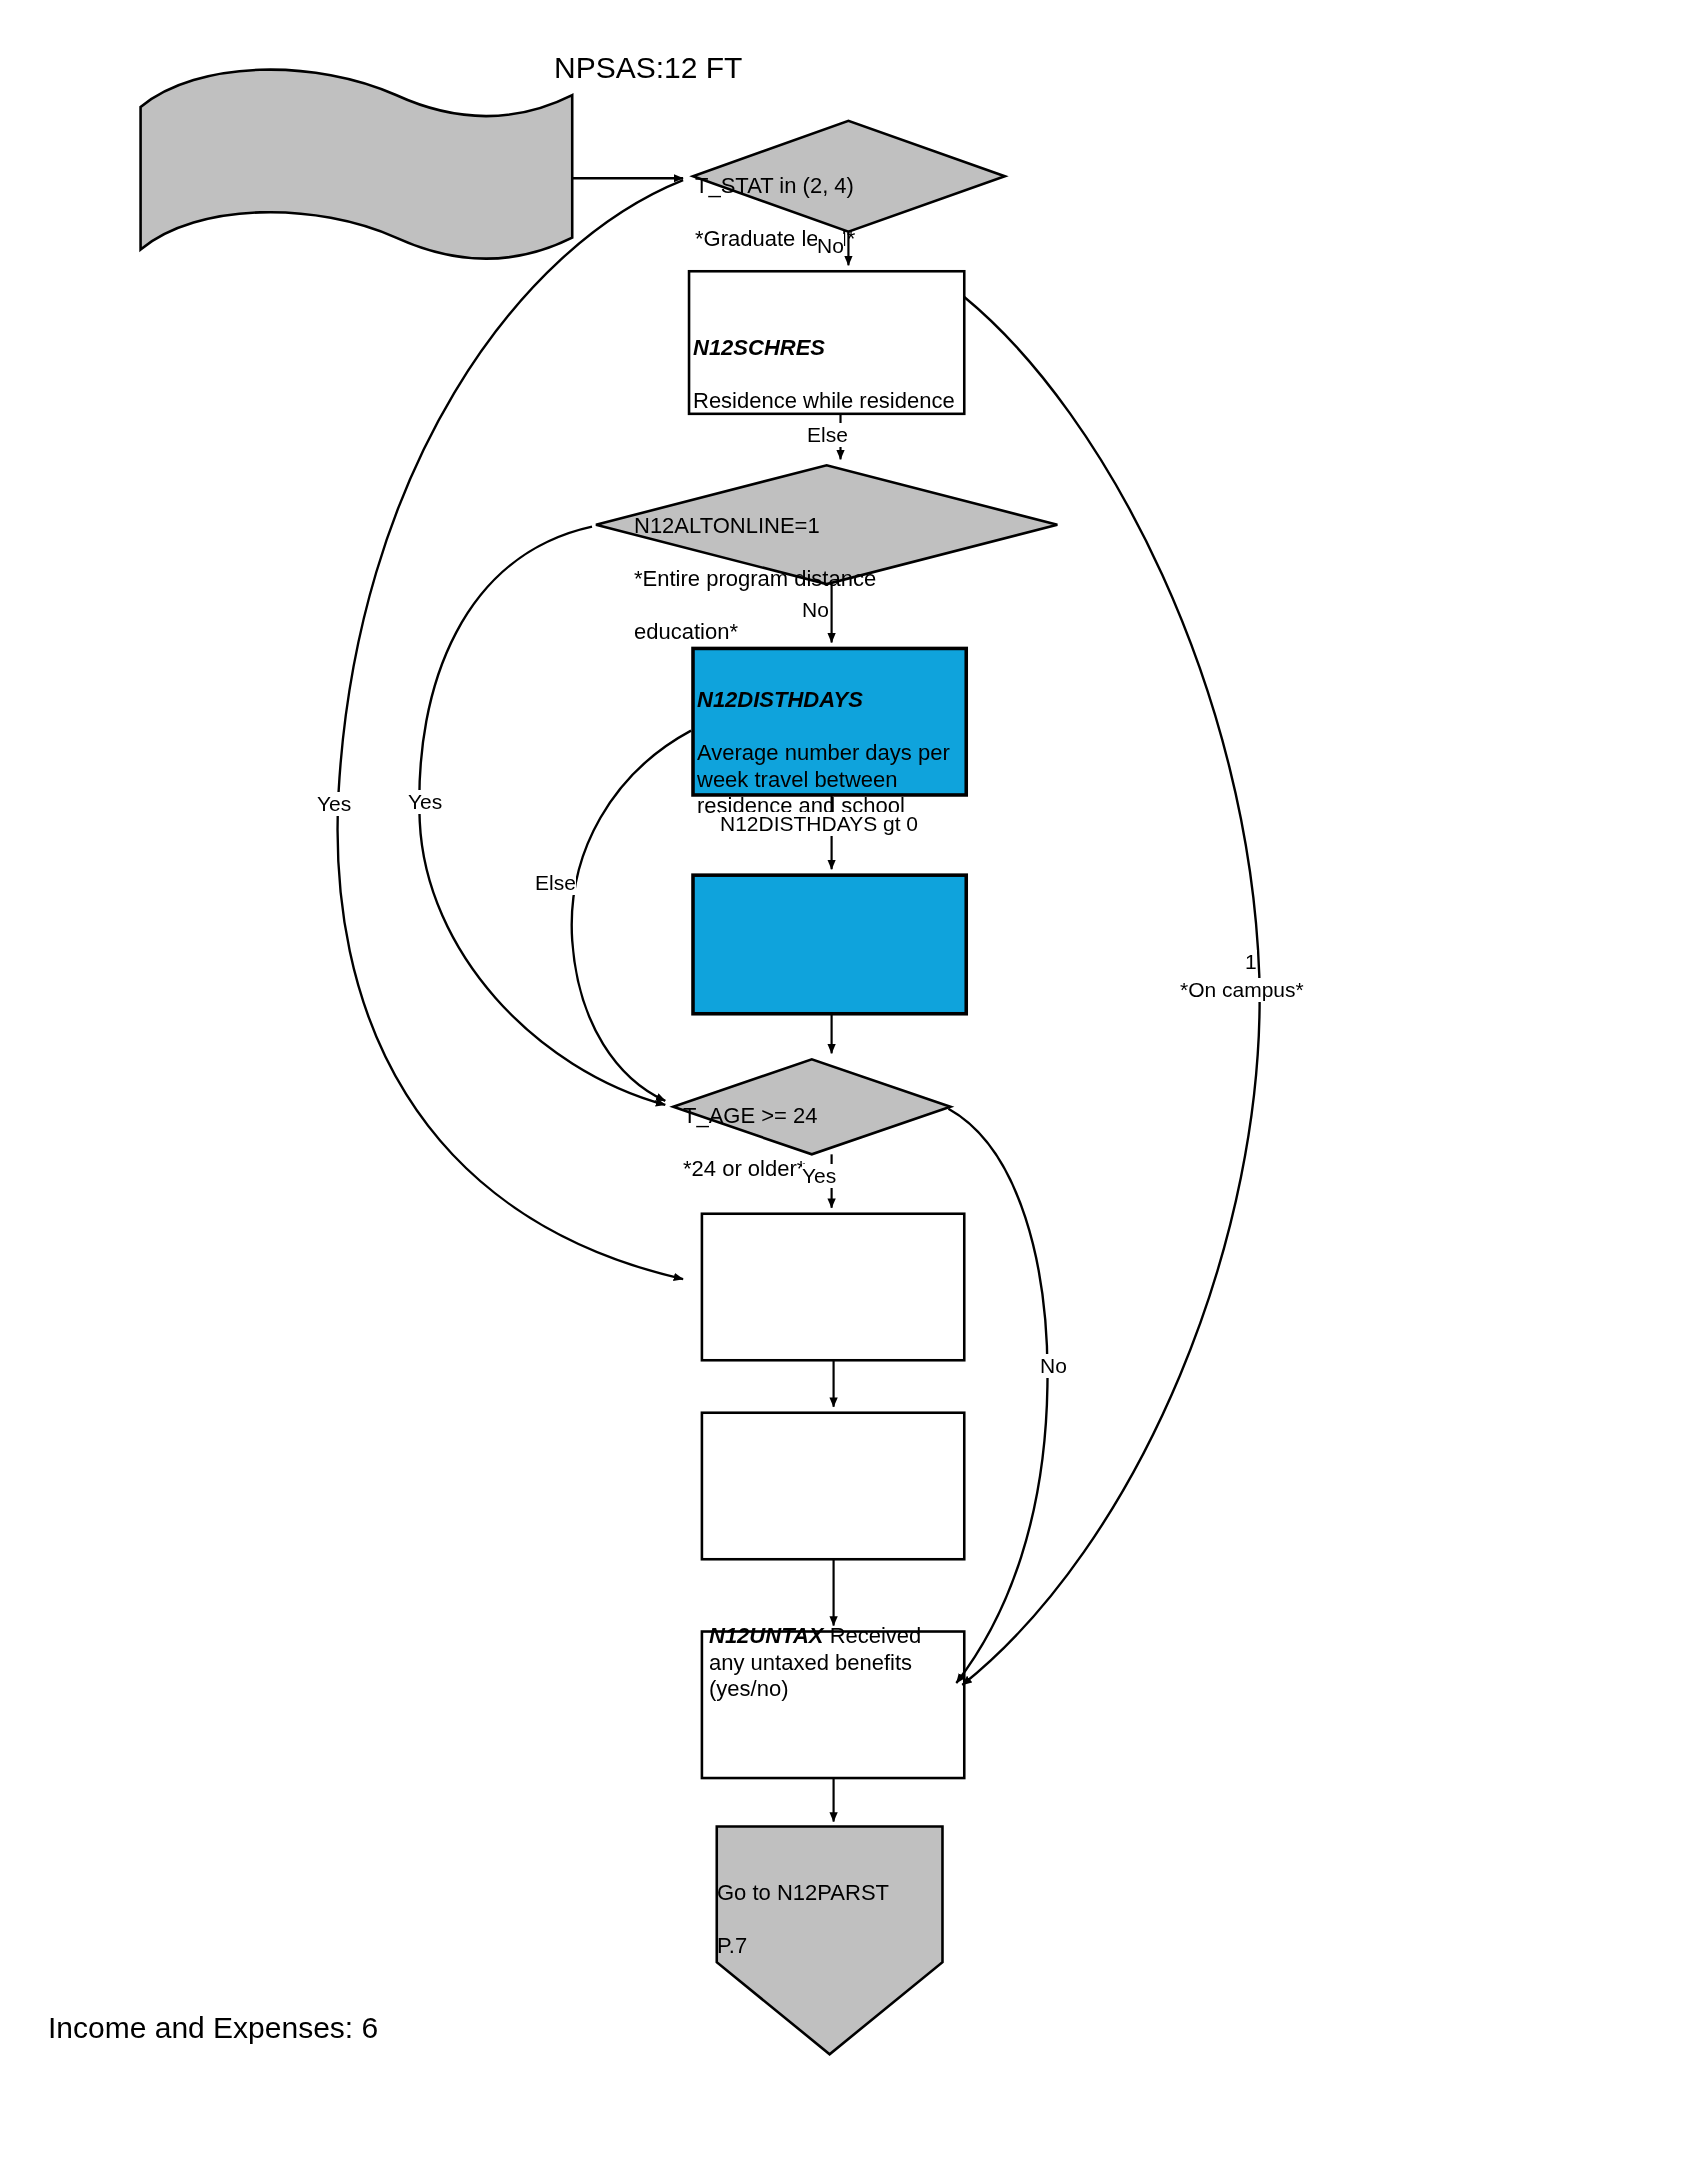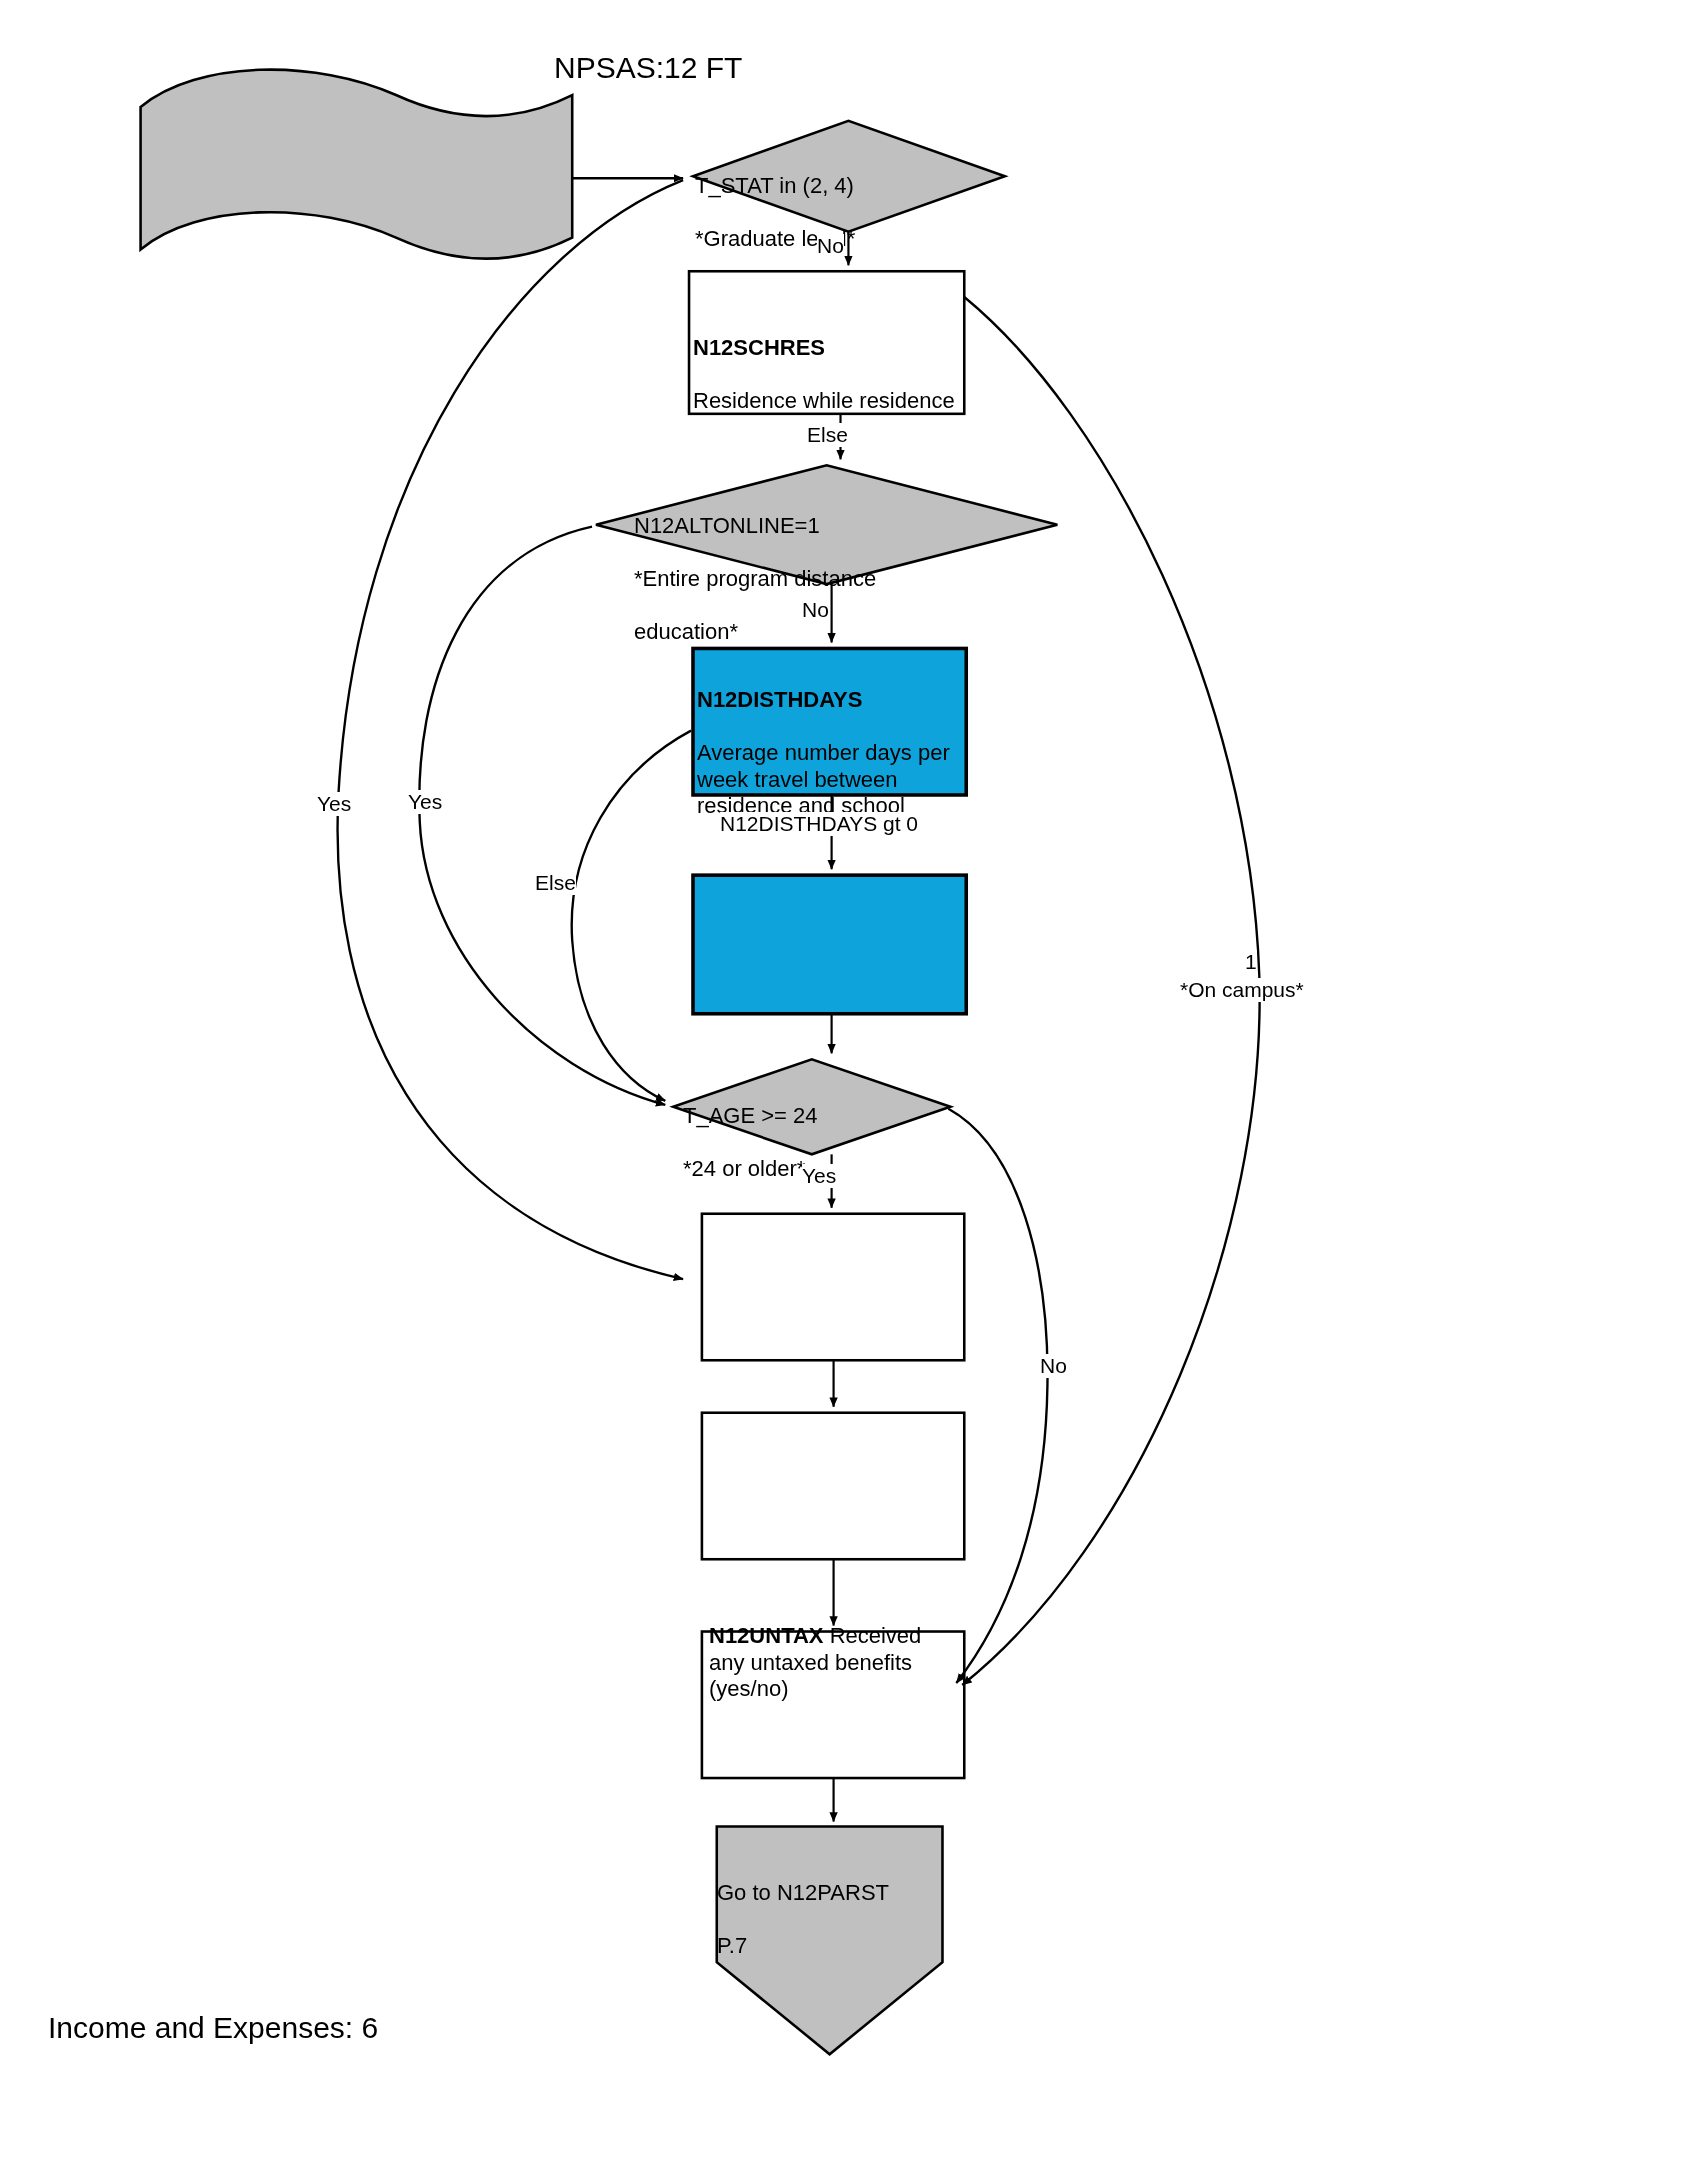--- a/index.html
+++ b/index.html
@@ -32,20 +32,21 @@
   }
   .title {
     font-size: 30px;
   }
   .footer {
     font-size: 30px;
     text-align: left;
   }
   .box-title {
     font-weight: bold;
+    font-style: italic;
   }
   .proc-text { font-size: 22px; }
   .dec-text  { font-size: 22px; }
   .edge-label {
     position: absolute;
     font-size: 21px;
     color: #000000;
     background: #ffffff;
     text-align: right;
     font-family: Liberation Sans, sans-serif;

